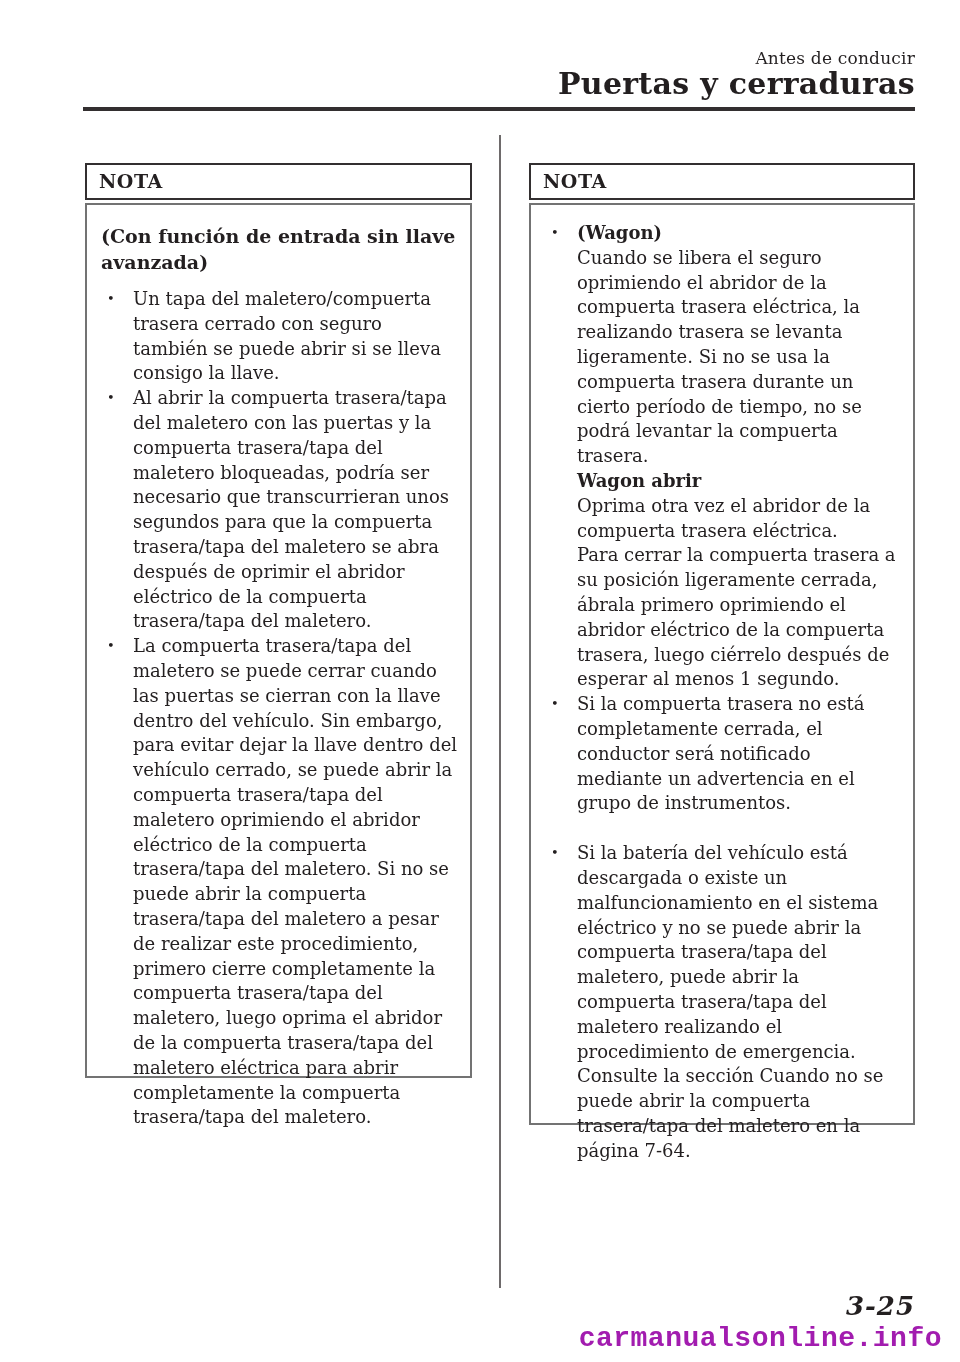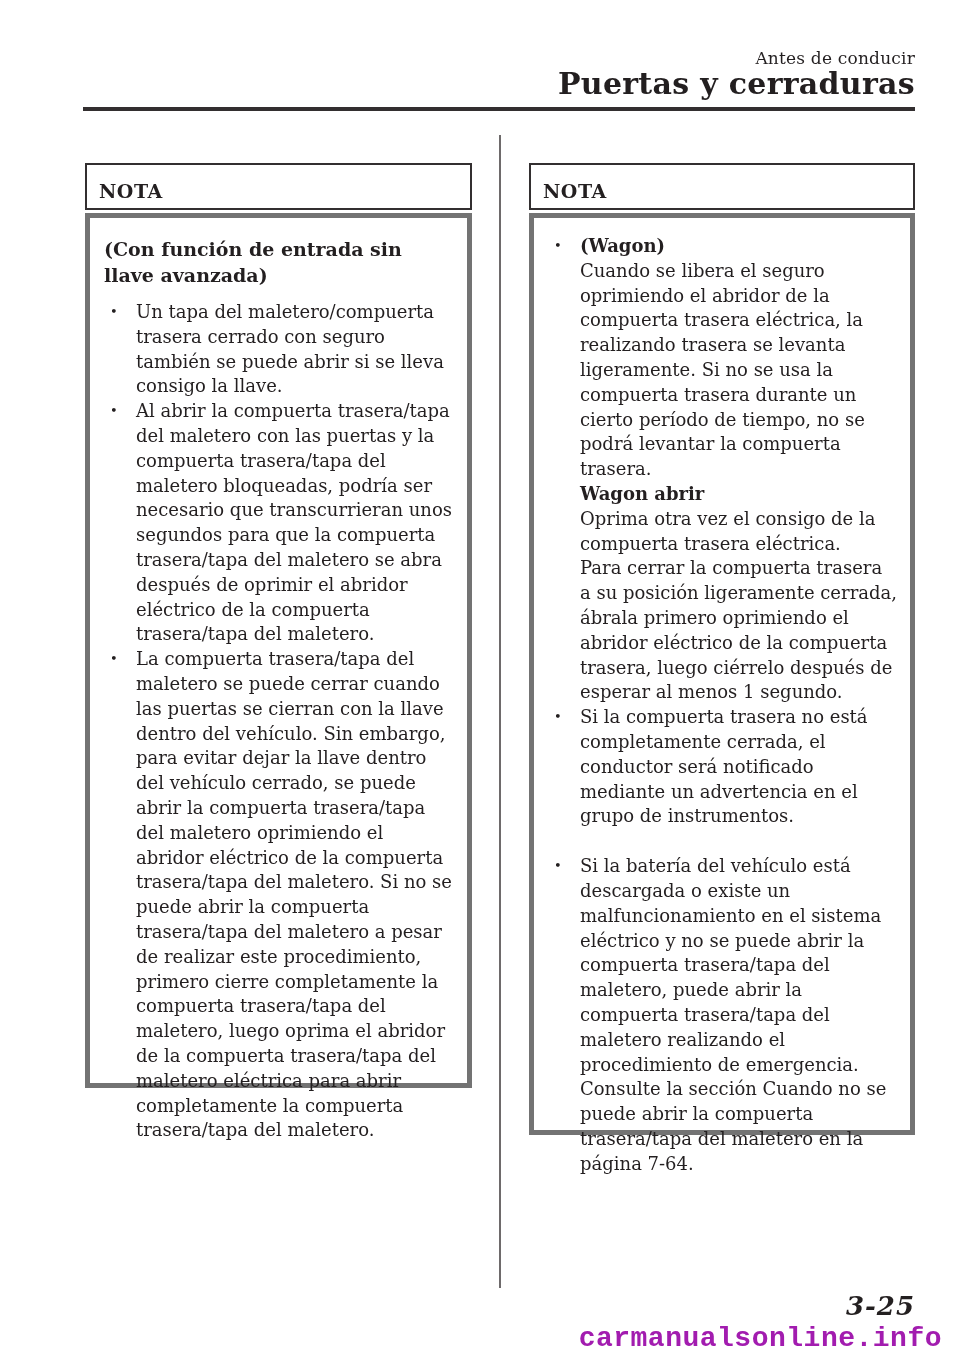--- a/index.html
+++ b/index.html
@@ -17,25 +17,25 @@
   }
   .header-rule{
     position:absolute;left:83px;right:45px;top:107px;height:4px;
     background:#332f30;
   }
   .note-col{position:absolute;top:163px;}
   .note-col.left{left:85px;width:387px;}
   .note-col.right{left:529px;width:386px;}
   .note-label-box{
     box-sizing:border-box;border:2px solid #332f30;
-    padding:15px 12px 6px 12px;font-weight:bold;font-size:19px;
+    padding:5px 12px 6px 12px;font-weight:bold;font-size:19px;
     margin-bottom:3px;letter-spacing:0.5px;
   }
   .note-body-box{
-    box-sizing:border-box;border:5px solid #737373;
+    box-sizing:border-box;border:2px solid #737373;
     padding:16px 12px 10px 12px;
   }
   .note-col.left .note-body-box{height:875px;}
   .note-col.right .note-body-box{height:922px;}
   .note-heading{
     font-weight:bold;font-size:19px;line-height:26px;margin:2px 0 12px 2px;
   }
   ul.note-list{list-style:none;margin:0;padding:0;font-size:18px;line-height:24.8px;}
   li.note-bullet{display:flex;margin:0;}
   li.note-bullet.gap-before{margin-top:25px;}
@@ -95,21 +95,21 @@
 <div class="note-col right">
   <div class="note-label-box">NOTA</div>
   <div class="note-body-box">
     <ul class="note-list">
         <li class="note-bullet">
           <span class="bullet-marker">•</span>
           <div class="bullet-body">
             <div class="seg bold">(Wagon)</div>
             <div class="seg">Cuando se libera el seguro oprimiendo el abridor de la compuerta trasera eléctrica, la realizando trasera se levanta ligeramente. Si no se usa la compuerta trasera durante un cierto período de tiempo, no se podrá levantar la compuerta trasera.</div>
             <div class="seg bold">Wagon abrir</div>
-            <div class="seg">Oprima otra vez el consigo de la compuerta trasera eléctrica.</div>
+            <div class="seg">Oprima otra vez el abridor de la compuerta trasera eléctrica.</div>
             <div class="seg">Para cerrar la compuerta trasera a su posición ligeramente cerrada, ábrala primero oprimiendo el abridor eléctrico de la compuerta trasera, luego ciérrelo después de esperar al menos 1 segundo.</div>
           </div>
         </li>
         <li class="note-bullet">
           <span class="bullet-marker">•</span>
           <div class="bullet-body">
             <div class="seg">Si la compuerta trasera no está completamente cerrada, el conductor será notificado mediante un advertencia en el grupo de instrumentos.</div>
           </div>
         </li>
         <li class="note-bullet gap-before">

